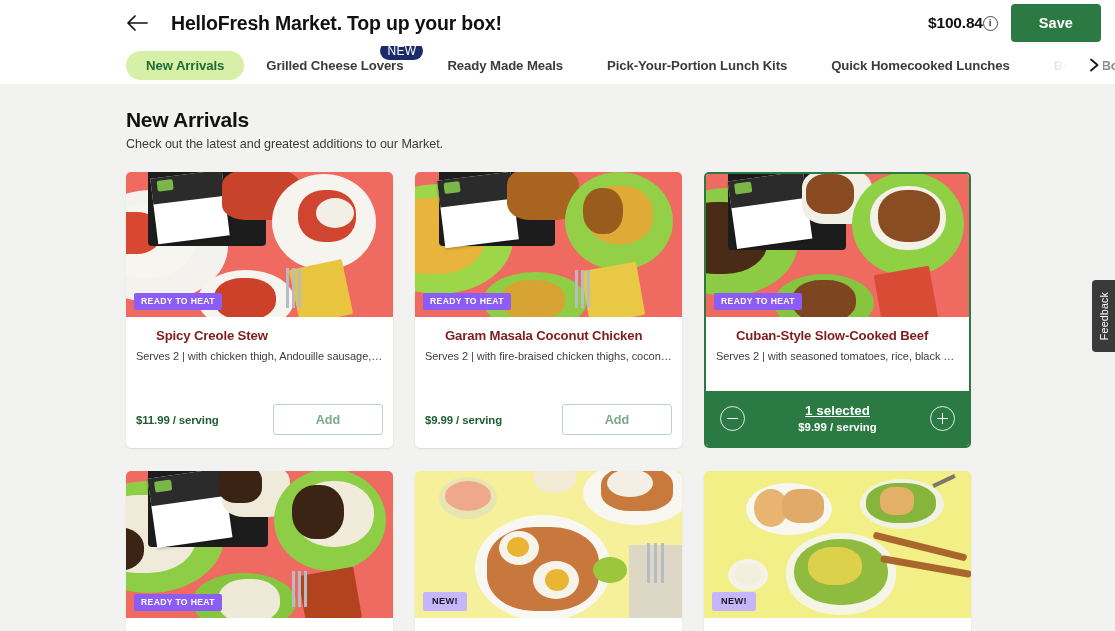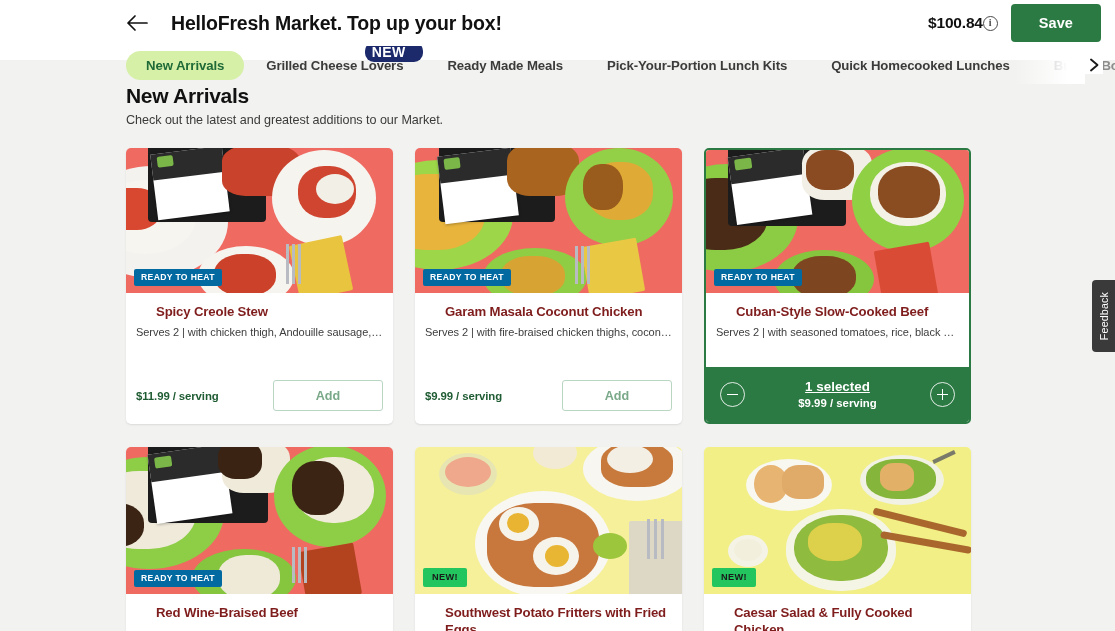--- a/index.html
+++ b/index.html
@@ -7,21 +7,21 @@
     width: 1115px; height: 631px;
     font-family: "Liberation Sans", sans-serif;
     background: #f2f2f0;
     overflow: hidden;
   }
   .page { position: relative; width: 1115px; height: 631px; }
 
   
   .header {
     background: #ffffff;
-    height: 60px;
+    height: 84px;
     position: relative;
   }
   .header-top {
     display: flex; align-items: center;
     height: 46px;
     padding: 0 14px 0 126px;
   }
   .back-arrow {
     width: 26px; height: 26px;
     display: flex; align-items: center; justify-content: center;
@@ -96,24 +96,24 @@
     background: #d6f0a8;
     color: #1f6a37;
     padding: 7px 20px;
   }
   .tab.faded { color: #8c8c8c; }
   .new-badge {
     position: absolute;
     top: -9px; right: 2px;
     background: #1c2a6b;
     color: #ffffff;
-    font-size: 14px;
-    font-weight: 700;
+    font-size: 12px;
+    font-weight: 400;
     letter-spacing: 0.3px;
-    padding: 3px 18px 3px 7px;
+    padding: 3px 7px 3px 7px;
     border-radius: 9px;
     line-height: 1;
   }
   .tabs-fade {
     position: absolute; right: 30px; top: 0;
     width: 70px; height: 100%;
     background: linear-gradient(to right, rgba(255,255,255,0), #ffffff 75%);
     pointer-events: none;
   }
   .tabs-next {
@@ -172,22 +172,22 @@
     position: absolute;
     left: 8px; bottom: 7px;
     font-size: 8.6px;
     font-weight: 700;
     letter-spacing: 0.35px;
     padding: 4px 7px;
     border-radius: 2px;
     line-height: 1;
     z-index: 3;
   }
-  .badge.heat { background: #0369a1; color: #ffffff; }
-  .badge.new  { background: #22c55e; color: #1a1a1a; padding: 5px 9px; font-size: 9.2px; }
+  .badge.heat { background: #8b5cf6; color: #ffffff; }
+  .badge.new  { background: #c4b5fd; color: #1a1a1a; padding: 5px 9px; font-size: 9.2px; }
 
   .card-body { padding: 11px 10px 0 10px; flex: 1 1 auto; }
   .card-name {
     font-size: 13.2px; font-weight: 700; color: #7f1d1d;
     letter-spacing: -0.15px; line-height: 1.25; margin-left: 20px;
   }
   .card-desc {
     font-size: 11px; color: #3d3d3d; margin-top: 5px;
     white-space: nowrap; overflow: hidden; text-overflow: ellipsis;
     letter-spacing: -0.05px;

